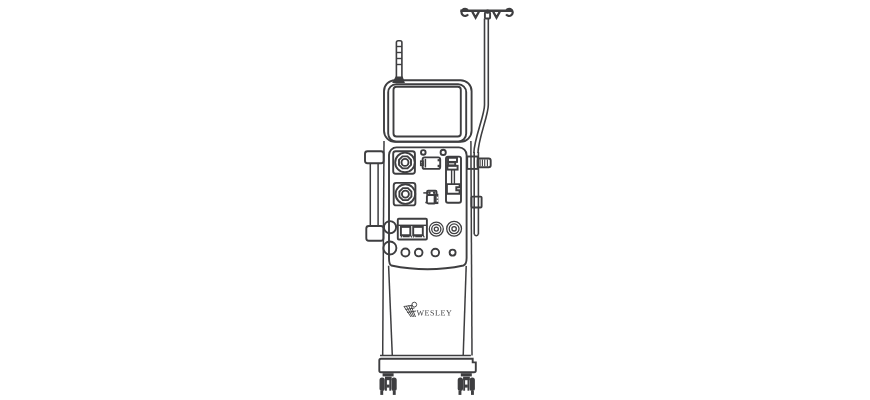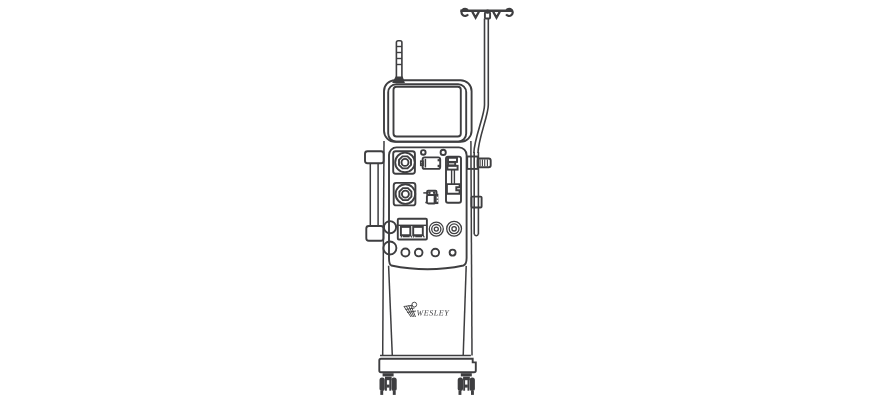--- a/index.html
+++ b/index.html
@@ -1,16 +1,16 @@
 <!DOCTYPE html>
 <html><head>
 <meta charset="utf-8">
 <style>
   html,body{margin:0;padding:0;background:#ffffff;}
-  .stage{position:relative;width:870px;height:400px;background:#ffffff;overflow:hidden;transform:translateZ(0);font-style:italic;}
+  .stage{position:relative;width:870px;height:400px;background:#ffffff;overflow:hidden;transform:translateZ(0);}
   svg{position:absolute;left:0;top:0;}
 </style>
 </head>
 <body>
 <div class="stage">
 <svg width="870" height="400" viewBox="0 0 870 400" fill="none" stroke="#3e3e40" stroke-width="1.9">
 
 <g>
   <line x1="460.3" y1="10.7" x2="512.5" y2="10.7" stroke-width="2.6"></line>
 </g>

